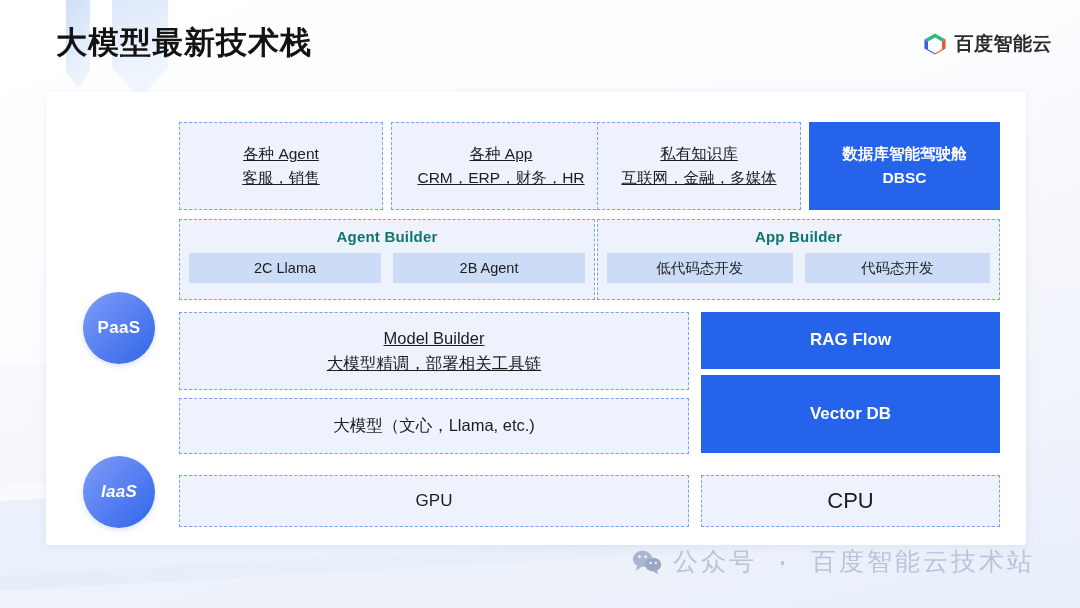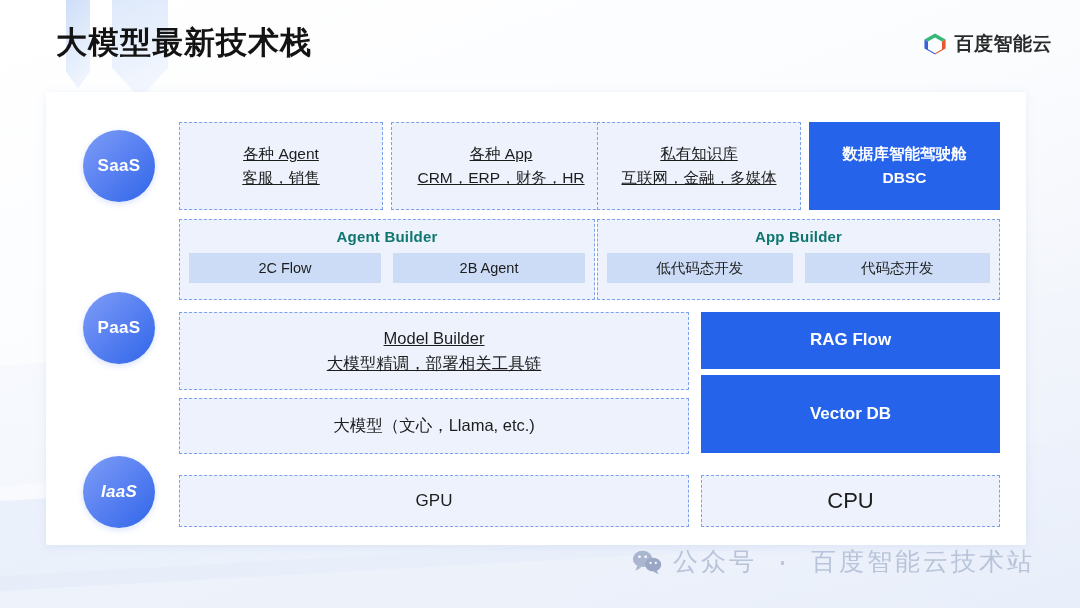--- a/index.html
+++ b/index.html
@@ -163,21 +163,20 @@
         <path d="M16 3 L29 10.5 L24.6 13 L16 8 L7.4 13 L3 10.5 Z" fill="#35B777"></path>
         <path d="M3 10.5 L7.4 13 L7.4 22.5 L16 27.5 L16 29 L3 21.5 Z" fill="#3A62D8"></path>
         <path d="M29 10.5 L29 21.5 L16 29 L16 27.5 L24.6 22.5 L24.6 13 Z" fill="#E8562F"></path>
       </svg>
       <span class="brand-text">百度智能云</span>
     </div>
   </div>
 
   <div id="card">
 
-    <div class="layer-badge" id="badge-saas">SaaS</div>
     <div class="layer-badge" id="badge-paas">PaaS</div>
     <div class="layer-badge" id="badge-iaas">IaaS</div>
 
     <div class="tile" style="left:133px; top:30px; width:204px; height:88px;">
       <span class="l1">各种 Agent</span>
       <span class="l2">客服，销售</span>
     </div>
 
     <div class="tile" style="left:345px; top:30px; width:220px; height:88px;">
       <span class="l1">各种 App</span>
@@ -190,21 +189,21 @@
     </div>
 
     <div class="tile-solid" style="left:763px; top:30px; width:191px; height:88px;">
       <span class="l1">数据库智能驾驶舱</span>
       <span class="l2">DBSC</span>
     </div>
 
     <div class="builder" style="left:133px; top:127px; width:416px; height:81px;">
       <div class="builder-title">Agent Builder</div>
       <div class="builder-row">
-        <div class="builder-chip">2C Flow</div>
+        <div class="builder-chip">2C Llama</div>
         <div class="builder-chip">2B Agent</div>
       </div>
     </div>
 
     <div class="builder" style="left:551px; top:127px; width:403px; height:81px;">
       <div class="builder-title">App Builder</div>
       <div class="builder-row">
         <div class="builder-chip">低代码态开发</div>
         <div class="builder-chip">代码态开发</div>
       </div>

